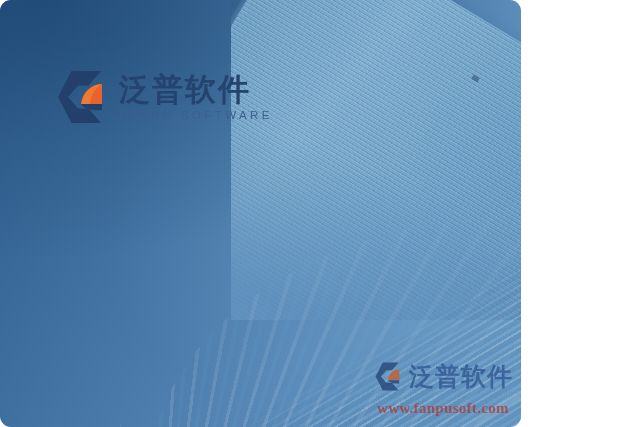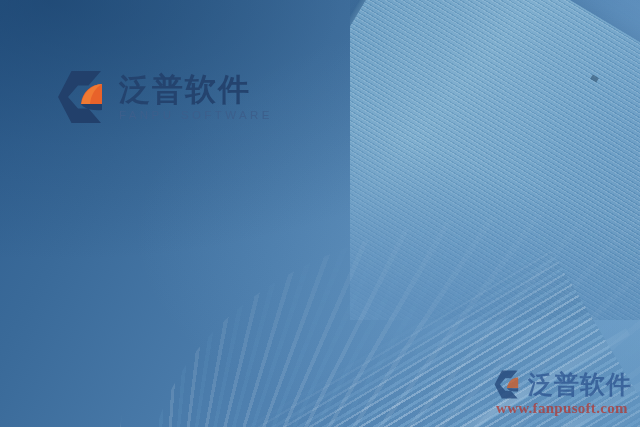--- a/index.html
+++ b/index.html
@@ -2,32 +2,33 @@
 <html><head>
 <meta charset="utf-8">
 <style>
   html, body {
     margin: 0;
     padding: 0;
     background: #ffffff;
   }
   #banner {
     position: relative;
-    width: 640px;
+    width: 521px;
     height: 427px;
     overflow: hidden;
     font-family: "Liberation Sans", "DejaVu Sans", sans-serif;
     
     background:
       linear-gradient(118deg,
         #2e5d8e 0%,
         #3a6a99 22%,
         #4b7cab 48%,
         #5c8dbb 72%,
         #6898c3 100%);
+    border-radius: 11px;
   }
 
   
   .sky-wash {
     position: absolute;
     inset: 0;
     background:
       radial-gradient(120% 90% at 8% 0%, rgba(20,58,99,0.55) 0%, rgba(20,58,99,0.18) 38%, rgba(20,58,99,0) 68%),
       radial-gradient(110% 80% at 100% 55%, rgba(150,200,230,0.30) 0%, rgba(150,200,230,0.10) 42%, rgba(150,200,230,0) 72%);
     pointer-events: none;
@@ -251,21 +252,21 @@
     line-height: 1;
     white-space: nowrap;
     opacity: 0.92;
   }
   .wm-url {
     font-family: "Liberation Serif", "DejaVu Serif", serif;
     font-size: 15px;
     font-weight: 700;
     color: #b5342c;
     letter-spacing: 0.3px;
-    margin-top: 1px;
+    margin-top: 9px;
     margin-left: 2px;
     white-space: nowrap;
     opacity: 0.88;
   }
 </style>
 </head>
 <body>
 
 <div id="banner">
 

